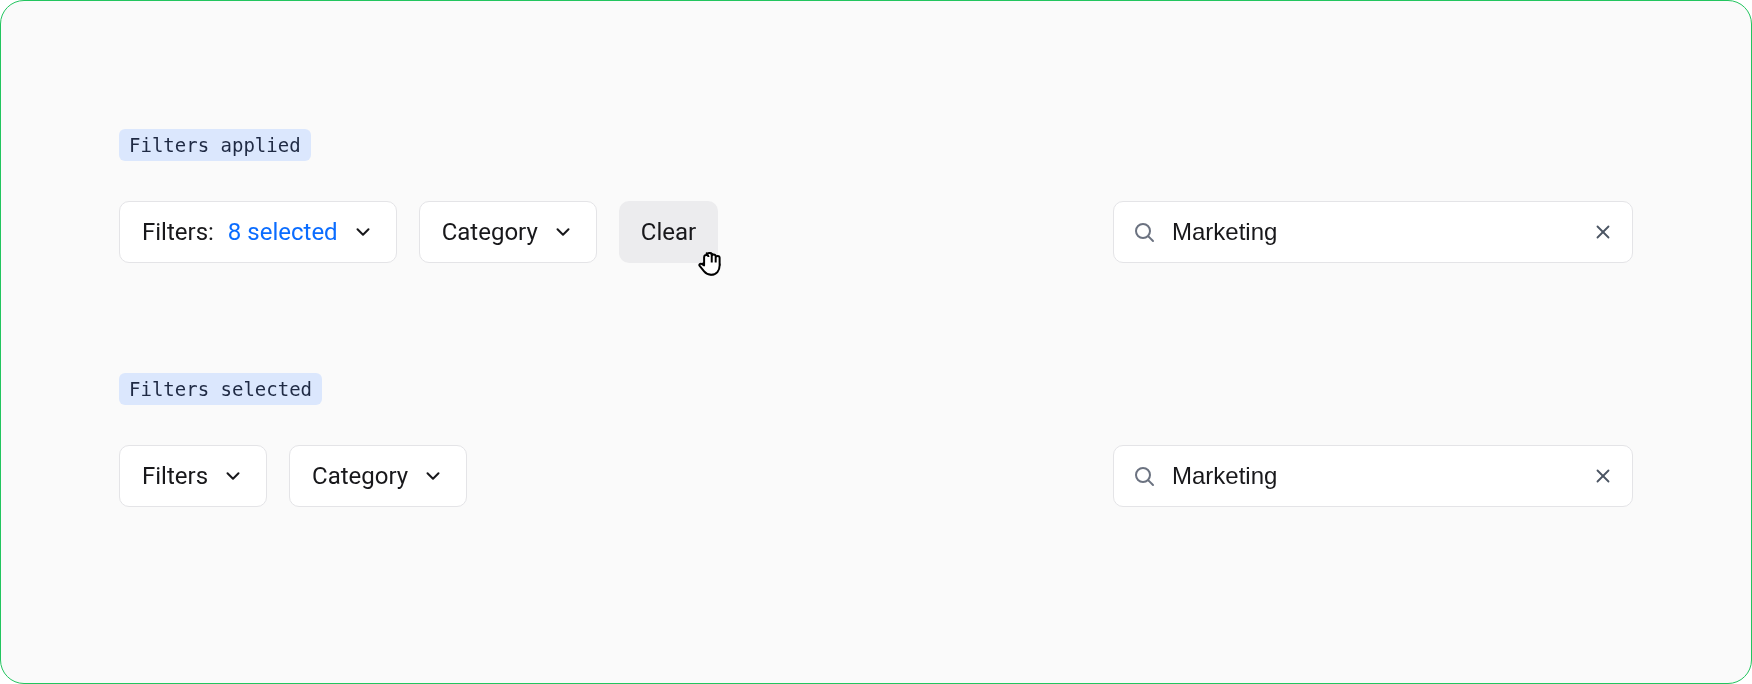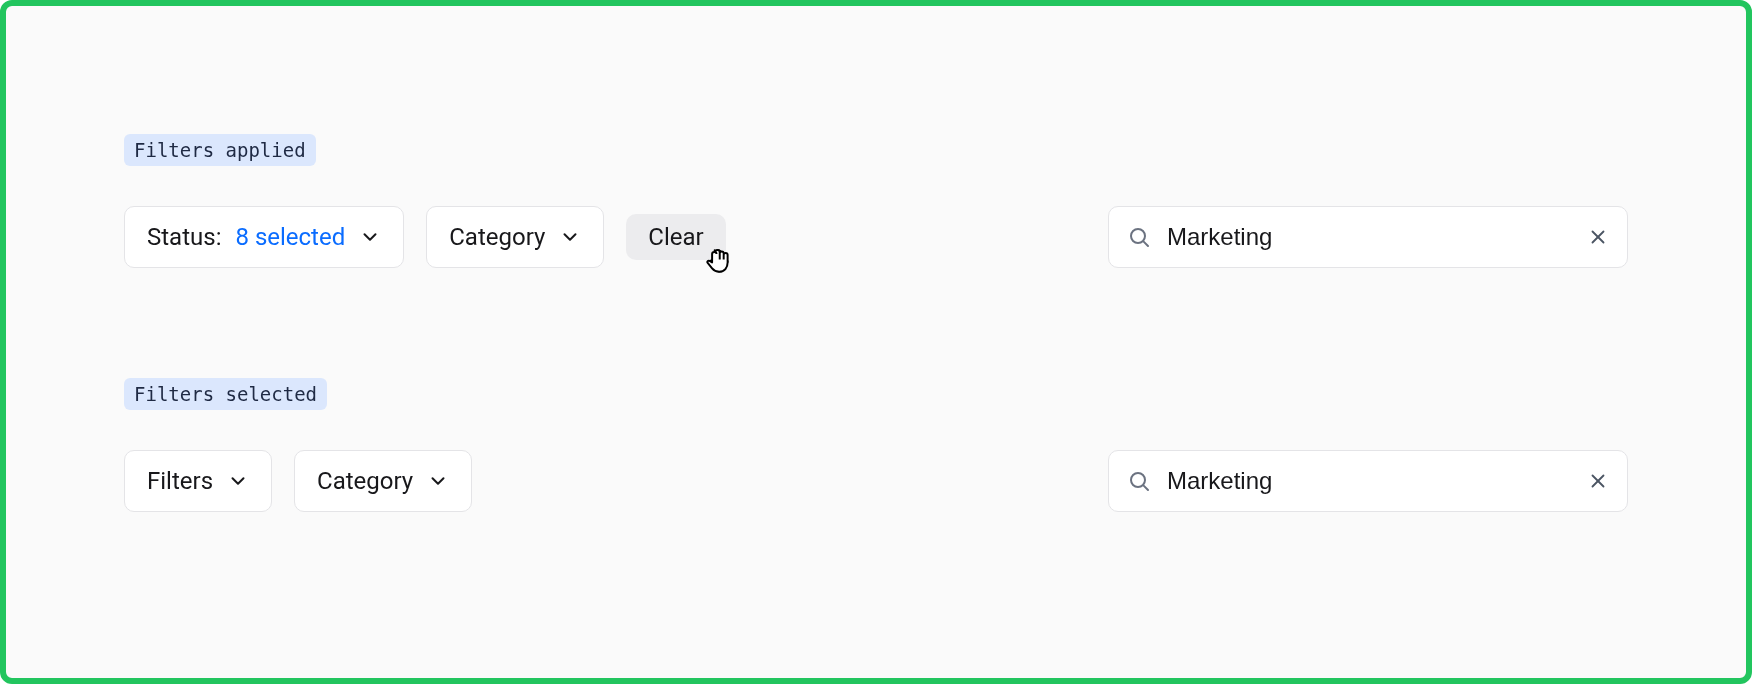--- a/index.html
+++ b/index.html
@@ -7,22 +7,22 @@
   body {
     font-family: -apple-system, BlinkMacSystemFont, "Segoe UI", Roboto, Helvetica, Arial, sans-serif;
     background: #ffffff;
     width: 1752px;
     height: 684px;
   }
   .frame {
     width: 1752px;
     height: 684px;
     background: #fafafa;
-    border: 6px solid #22c55e;
-    border-radius: 12px;
+    border: 1px solid #22c55e;
+    border-radius: 24px;
     padding: 128px 118px 0 118px;
   }
   .section { margin-bottom: 110px; }
   .tag {
     display: inline-block;
     background: #dbe7fd;
     color: #1f2a44;
     font-family: ui-monospace, SFMono-Regular, Menlo, Consolas, monospace;
     font-size: 19px;
     padding: 5px 10px;
@@ -46,21 +46,21 @@
     padding: 0 22px;
     font-size: 24px;
     color: #18181b;
     white-space: nowrap;
   }
   .pill .selected { color: #0a6cff; }
   .chevron { display: inline-flex; color: #18181b; }
   .clear-btn {
     display: inline-flex;
     align-items: center;
-    height: 46px;
+    height: 62px;
     padding: 0 22px;
     border-radius: 10px;
     background: #ececee;
     color: #18181b;
     font-size: 24px;
     border: none;
     position: relative;
   }
   .cursor-pointer {
     position: absolute;
@@ -95,21 +95,21 @@
 </head>
 <body>
 
 <div class="frame">
 
   <div class="section">
     <div class="tag">Filters applied</div>
     <div class="row">
 
       <div class="pill">
-        <span>Status:</span>
+        <span>Filters:</span>
         <span class="selected">8 selected</span>
         <span class="chevron">
           <svg width="22" height="22" viewBox="0 0 24 24" fill="none" stroke="currentColor" stroke-width="2.2" stroke-linecap="round" stroke-linejoin="round">
               <polyline points="6 9 12 15 18 9"></polyline>
             </svg>
         </span>
       </div>
 
       <div class="pill">
         <span>Category</span>

